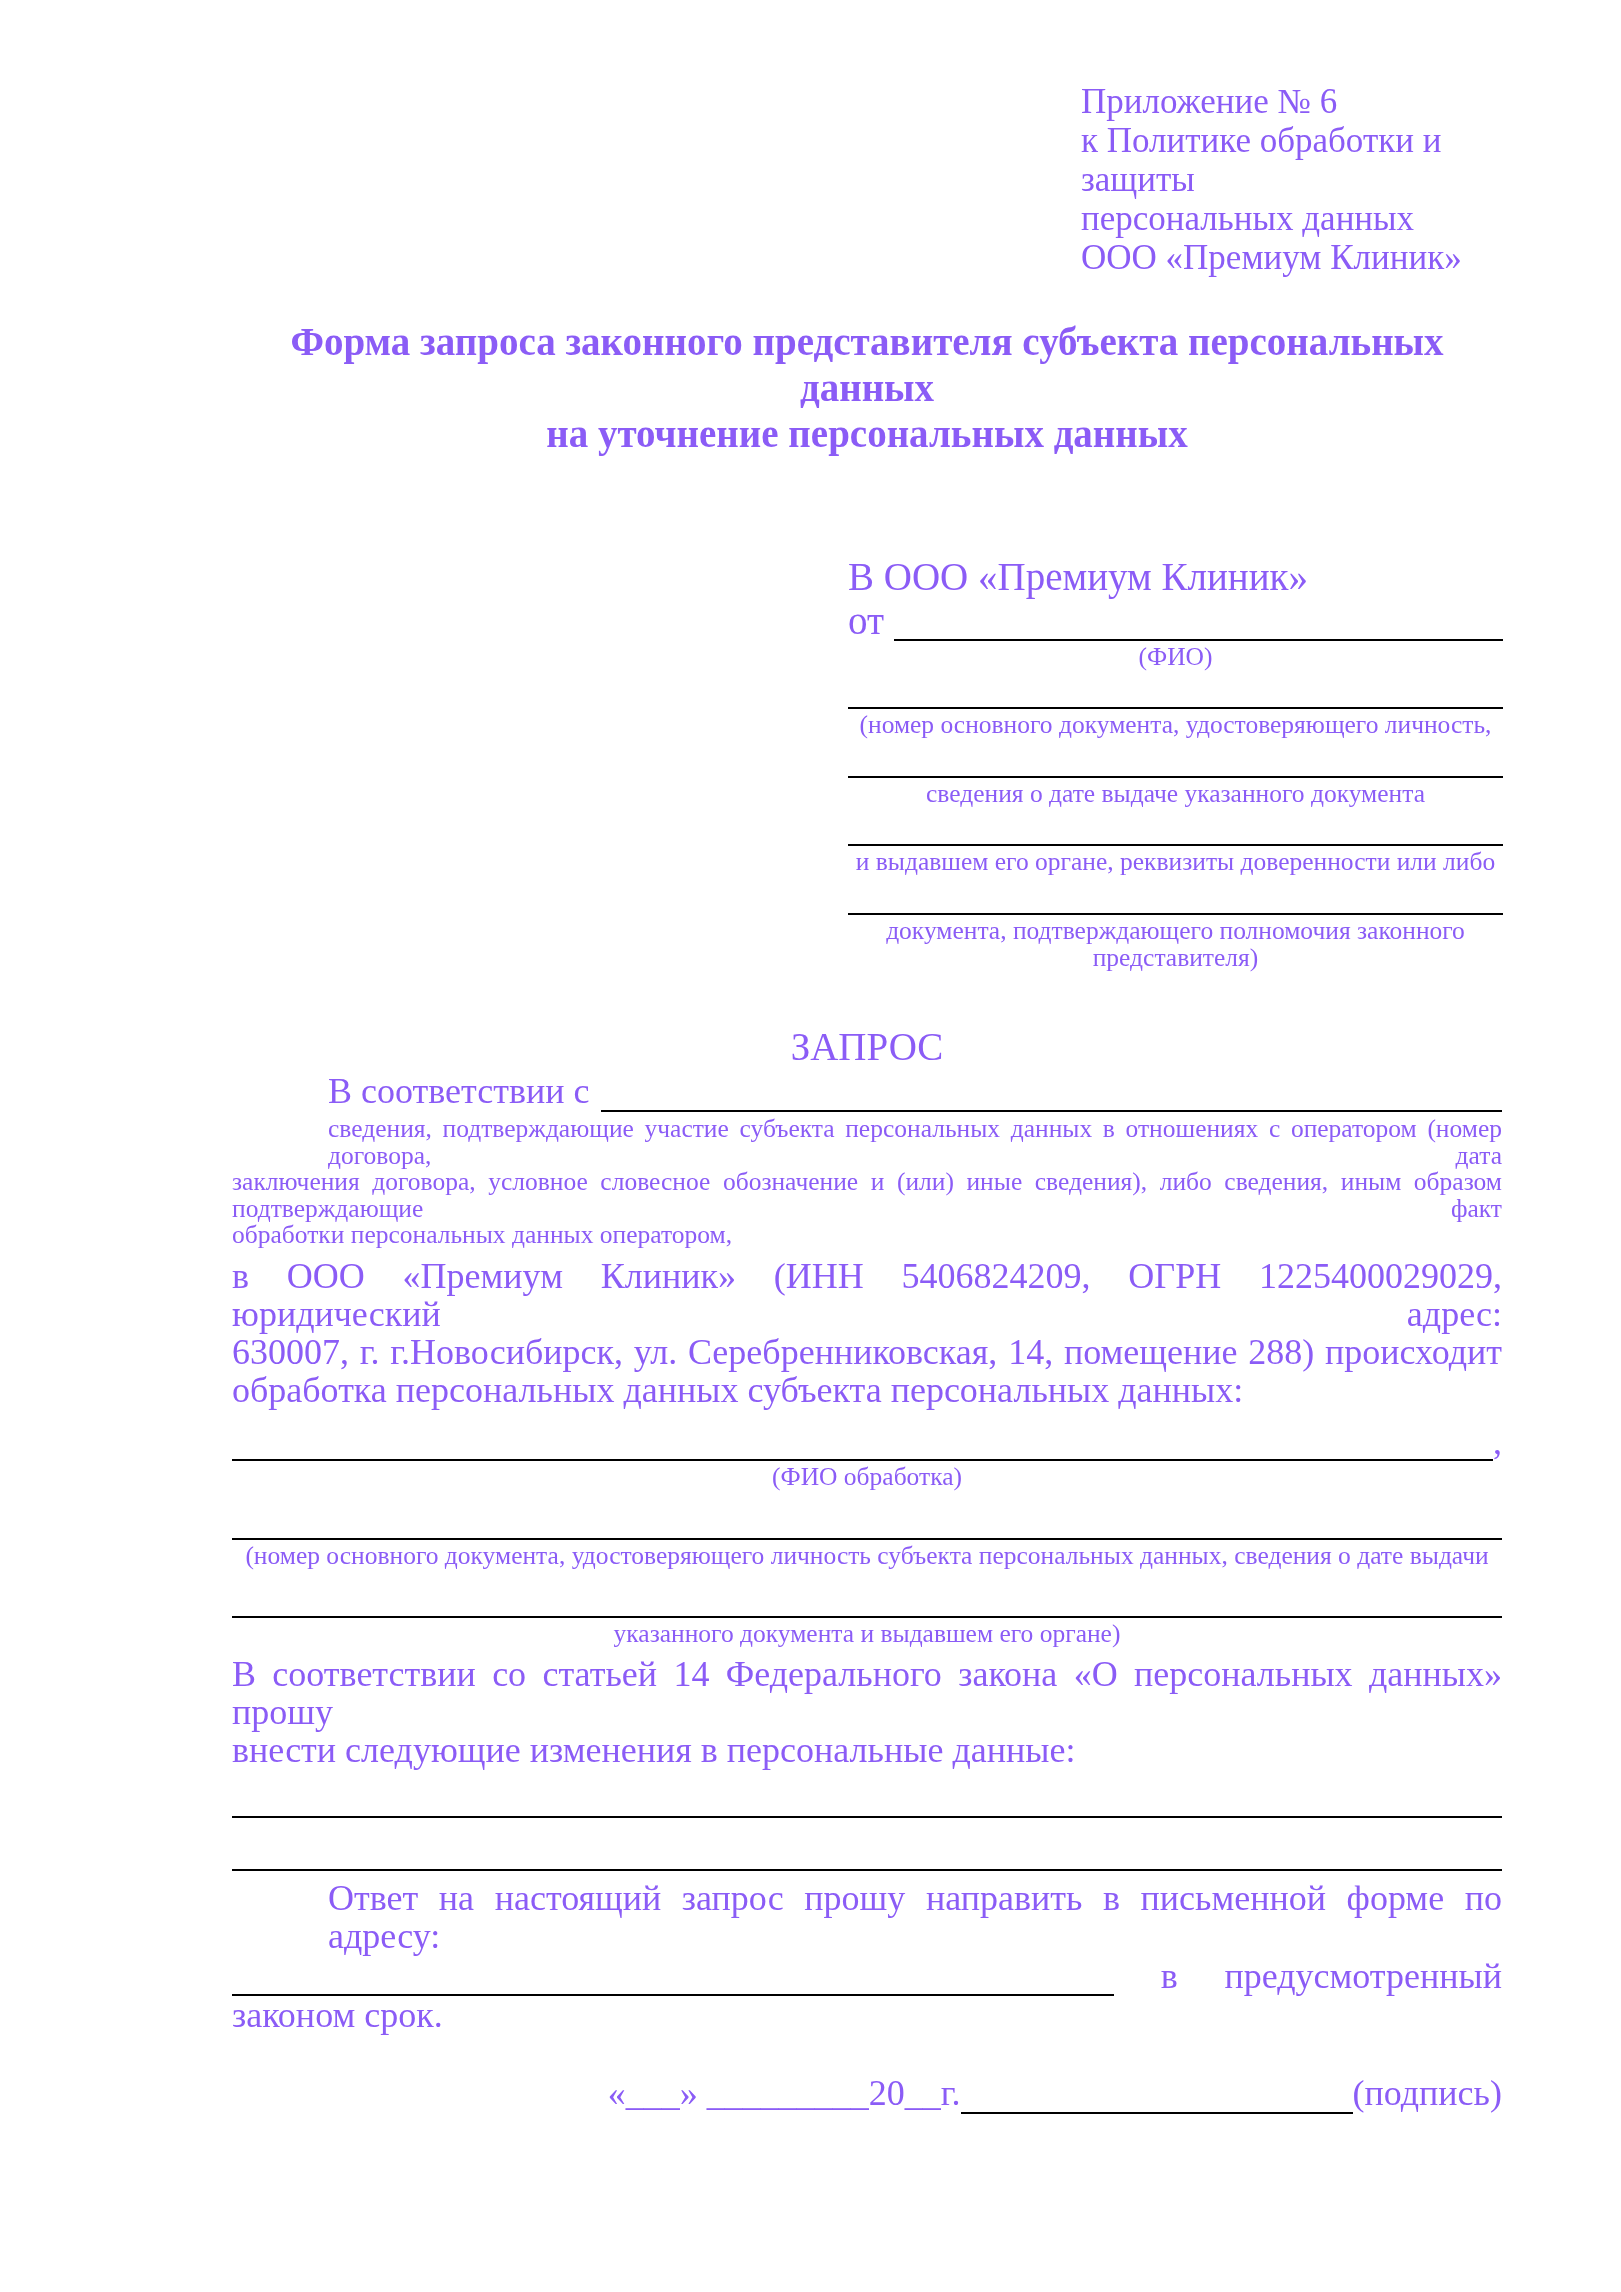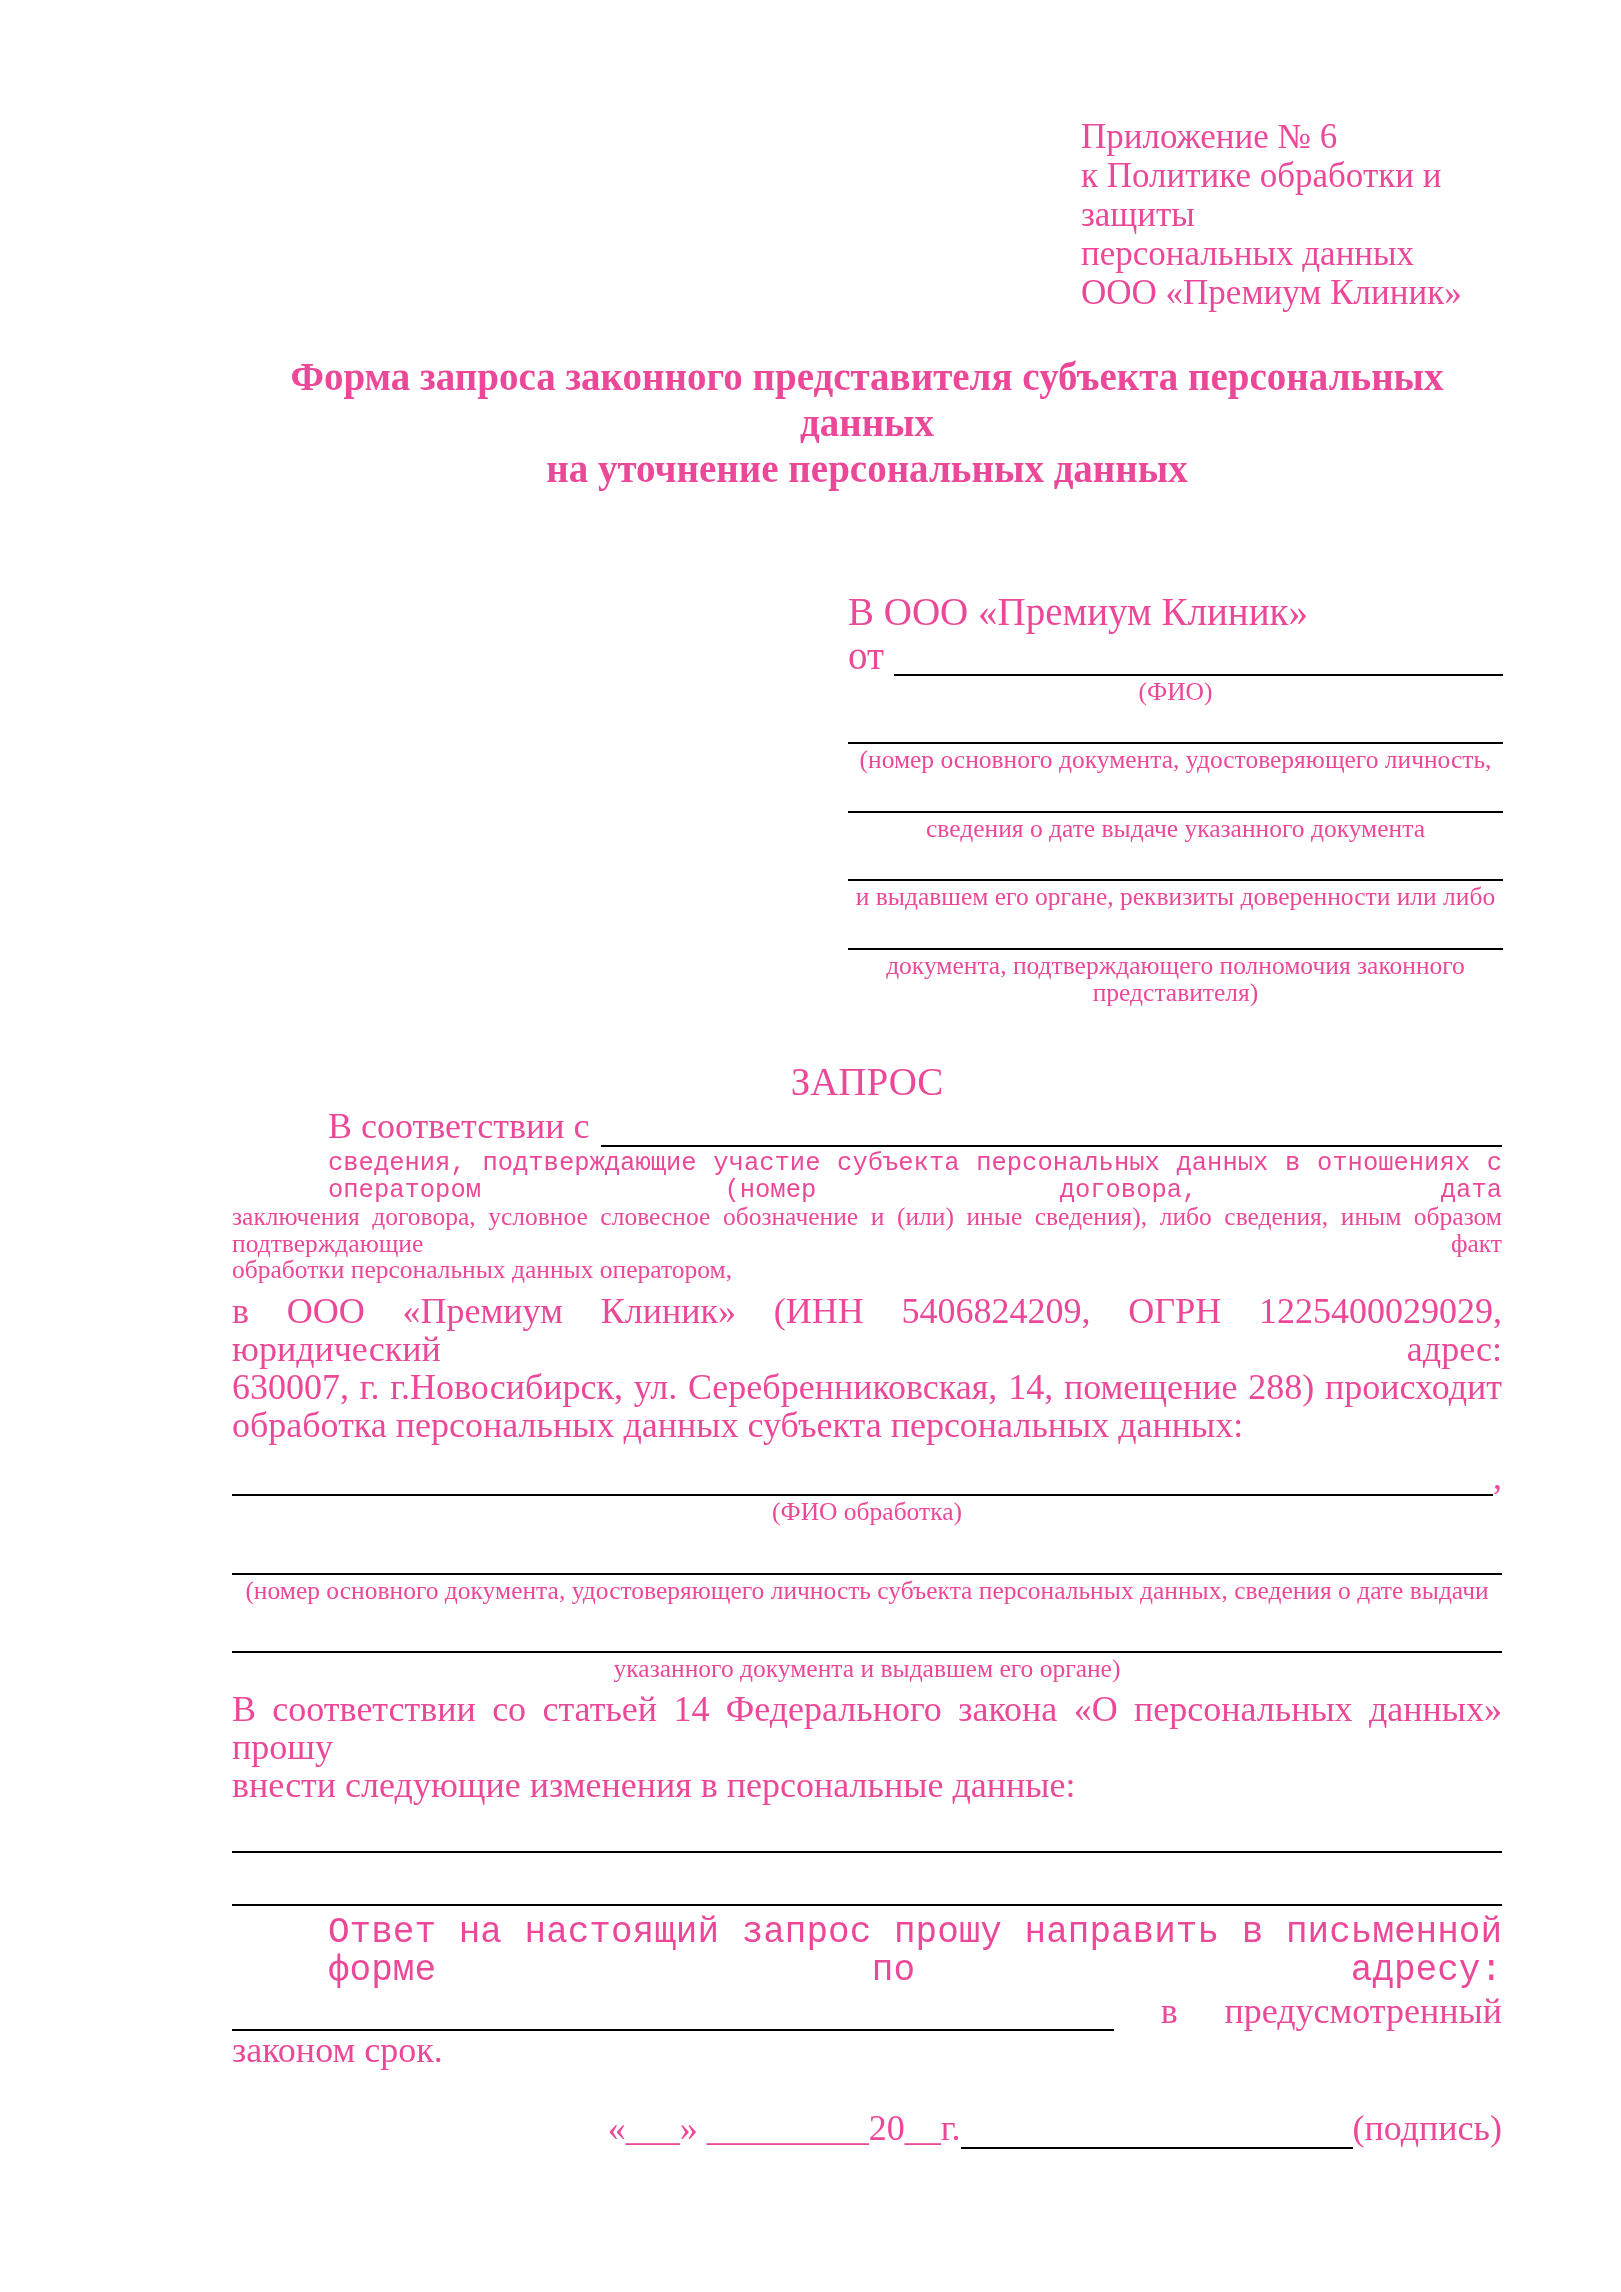--- a/index.html
+++ b/index.html
@@ -1,24 +1,24 @@
 <!DOCTYPE html>
 <html><head>
 <meta charset="utf-8">
 <style>
   html,body{margin:0;padding:0;background:#ffffff;}
   .page{
     position:relative;
     width:1621px;
     height:2293px;
     background:#ffffff;
-    color:#ec4899;
+    color:#8b5cf6;
     font-family:"Liberation Serif","DejaVu Serif",serif;
     box-sizing:border-box;
-    padding:117px 119px 0 232px;
+    padding:82px 119px 0 232px;
     overflow:hidden;
   }
   
   .header-block{
     margin-left:849px;
     font-size:35px;
     line-height:39px;
   }
   
   .doc-title{
@@ -47,21 +47,21 @@
     line-height:45px;
   }
   .intro{display:flex;align-items:flex-end;font-size:36px;line-height:41px;margin-top:2px;}
   .intro-label{margin-left:96px;white-space:nowrap;}
   .intro .fill{flex:1;border-bottom:2.9px solid #000;margin-left:11.8px;}
   .note{margin-top:3.9px;}
   .note-line{font-size:25.5px;line-height:26.5px;}
   .para{margin-top:7.8px;}
   .para-line{font-size:36px;line-height:38px;}
   .stretch{text-align:justify;text-align-last:justify;}
-  .ind{padding-left:96px;font-family:Liberation Mono, monospace;}
+  .ind{padding-left:96px;}
   .blank-comma{display:flex;align-items:flex-end;font-size:36px;line-height:37px;margin-top:15.7px;}
   .blank-comma .fill{flex:1;border-bottom:2.9px solid #000;}
   .wide-blank{height:47px;border-bottom:2.9px solid #000;}
   .reply-l2{display:flex;justify-content:space-between;align-items:flex-end;font-size:36px;line-height:39px;margin-top:2px;}
   .fill900{width:882px;height:33px;border-bottom:2.9px solid #000;}
   
   .footer-row{
     margin-top:39px;
     display:flex;
     justify-content:flex-end;

